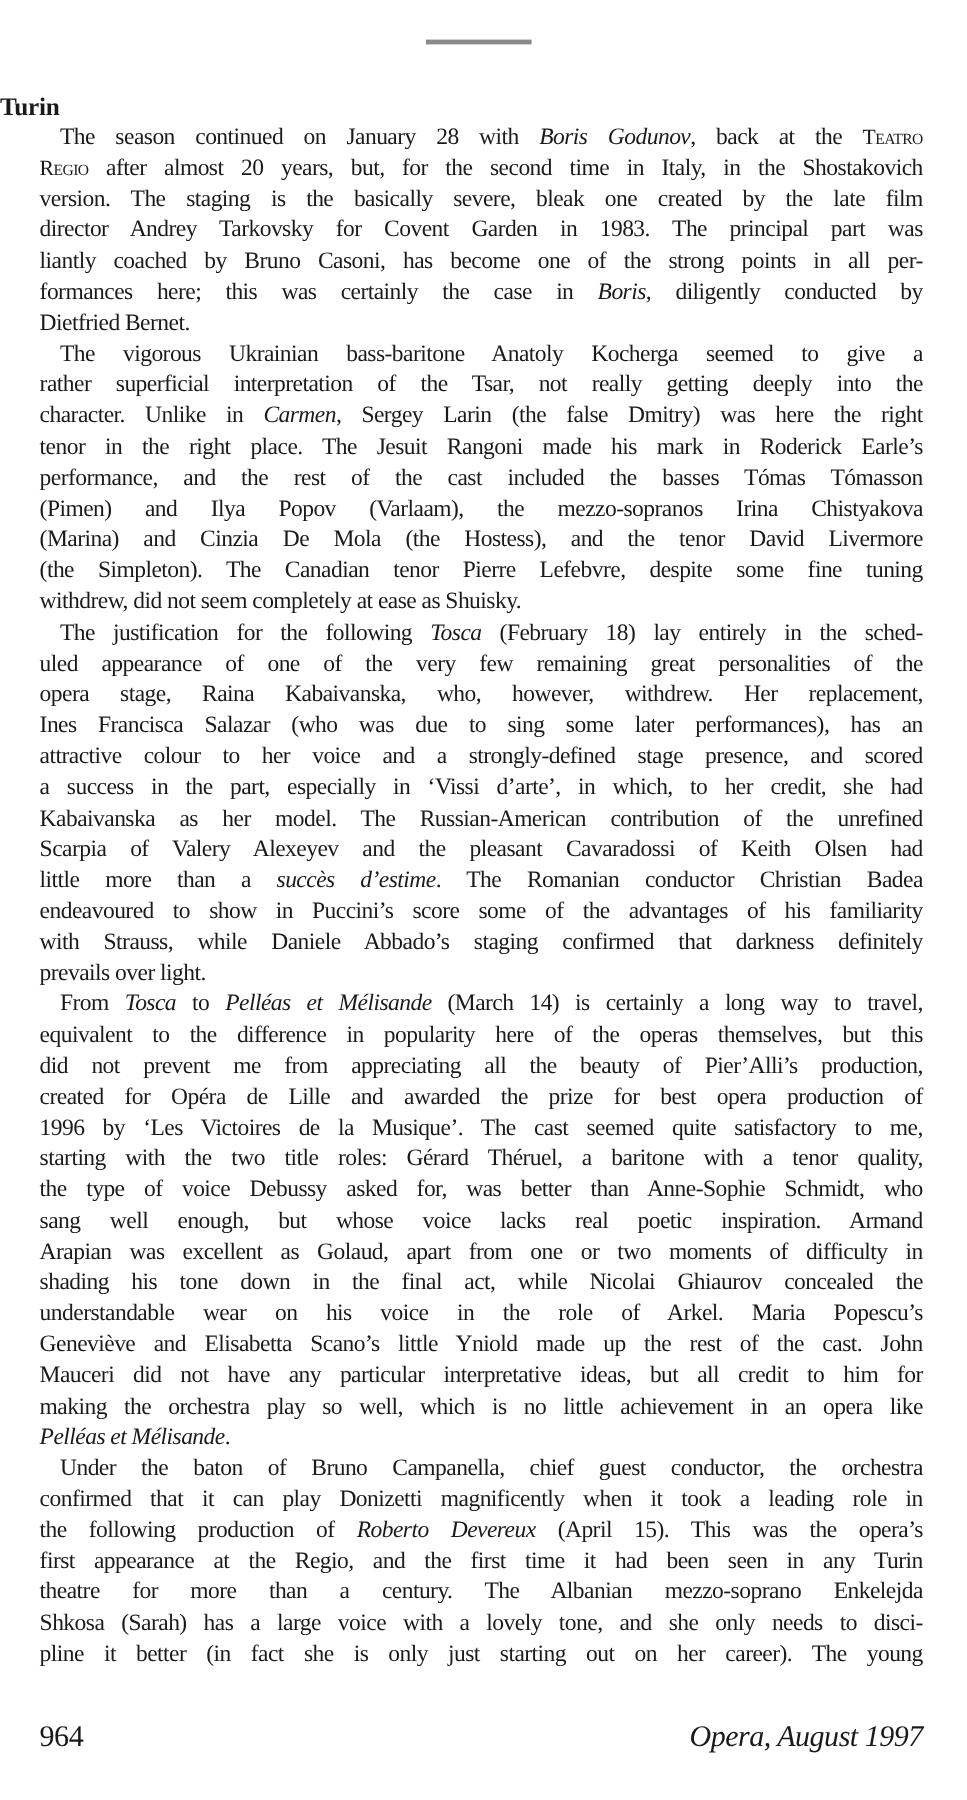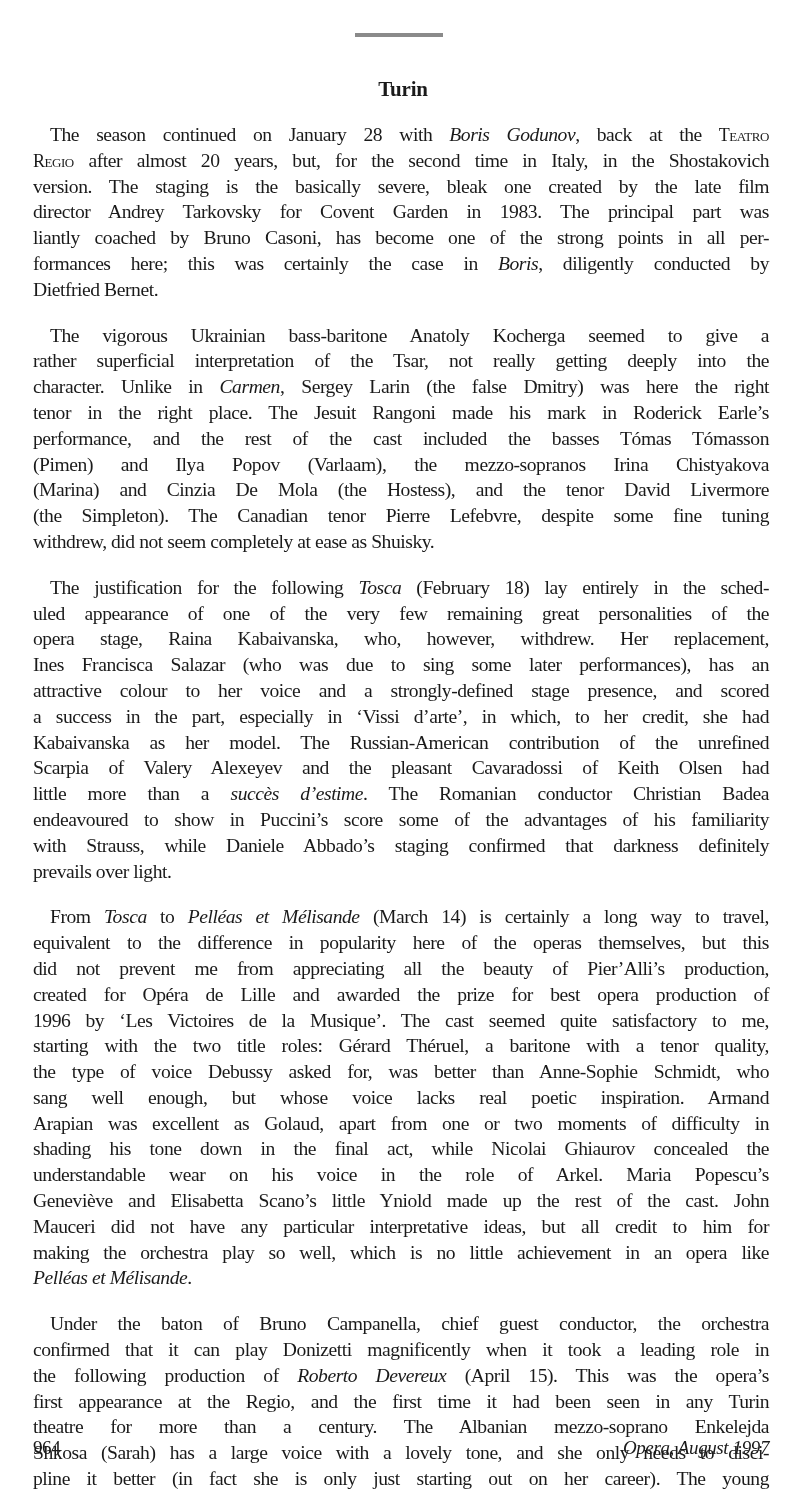--- a/index.html
+++ b/index.html
@@ -21,21 +21,21 @@
     top: 33px;
     width: 88px;
     height: 4px;
     background: #8a8a8a;
   }
   .title {
     position: absolute;
     left: 0;
     width: 806px;
     top: 76px;
-    text-align: center;
+    text-align: left;
     font-weight: bold;
     font-size: 21px;
     line-height: 26px;
     letter-spacing: -0.2px;
   }
   .body {
     position: absolute;
     left: 33px;
     top: 102px;
     width: 736px;
@@ -51,31 +51,30 @@
     overflow: visible;
     letter-spacing: -0.45px;
     word-spacing: 0px;
   }
   .line.last {
     text-align: center;
     text-align-last: left;
   }
   .line.indent {
     padding-left: 17px;
-    margin-top: 20px;
   }
   .sc {
     font-variant: small-caps;
     font-size: 0.92em;
   }
   i { font-style: italic; }
   .footer {
     position: absolute;
     top: 1436px;
-    font-size: 19px;
+    font-size: 25px;
     line-height: 24px;
     letter-spacing: -0.4px;
   }
   .folio { left: 33px; }
   .running-title {
     right: 37px;
     font-style: italic;
   }
 </style>
 </head>

